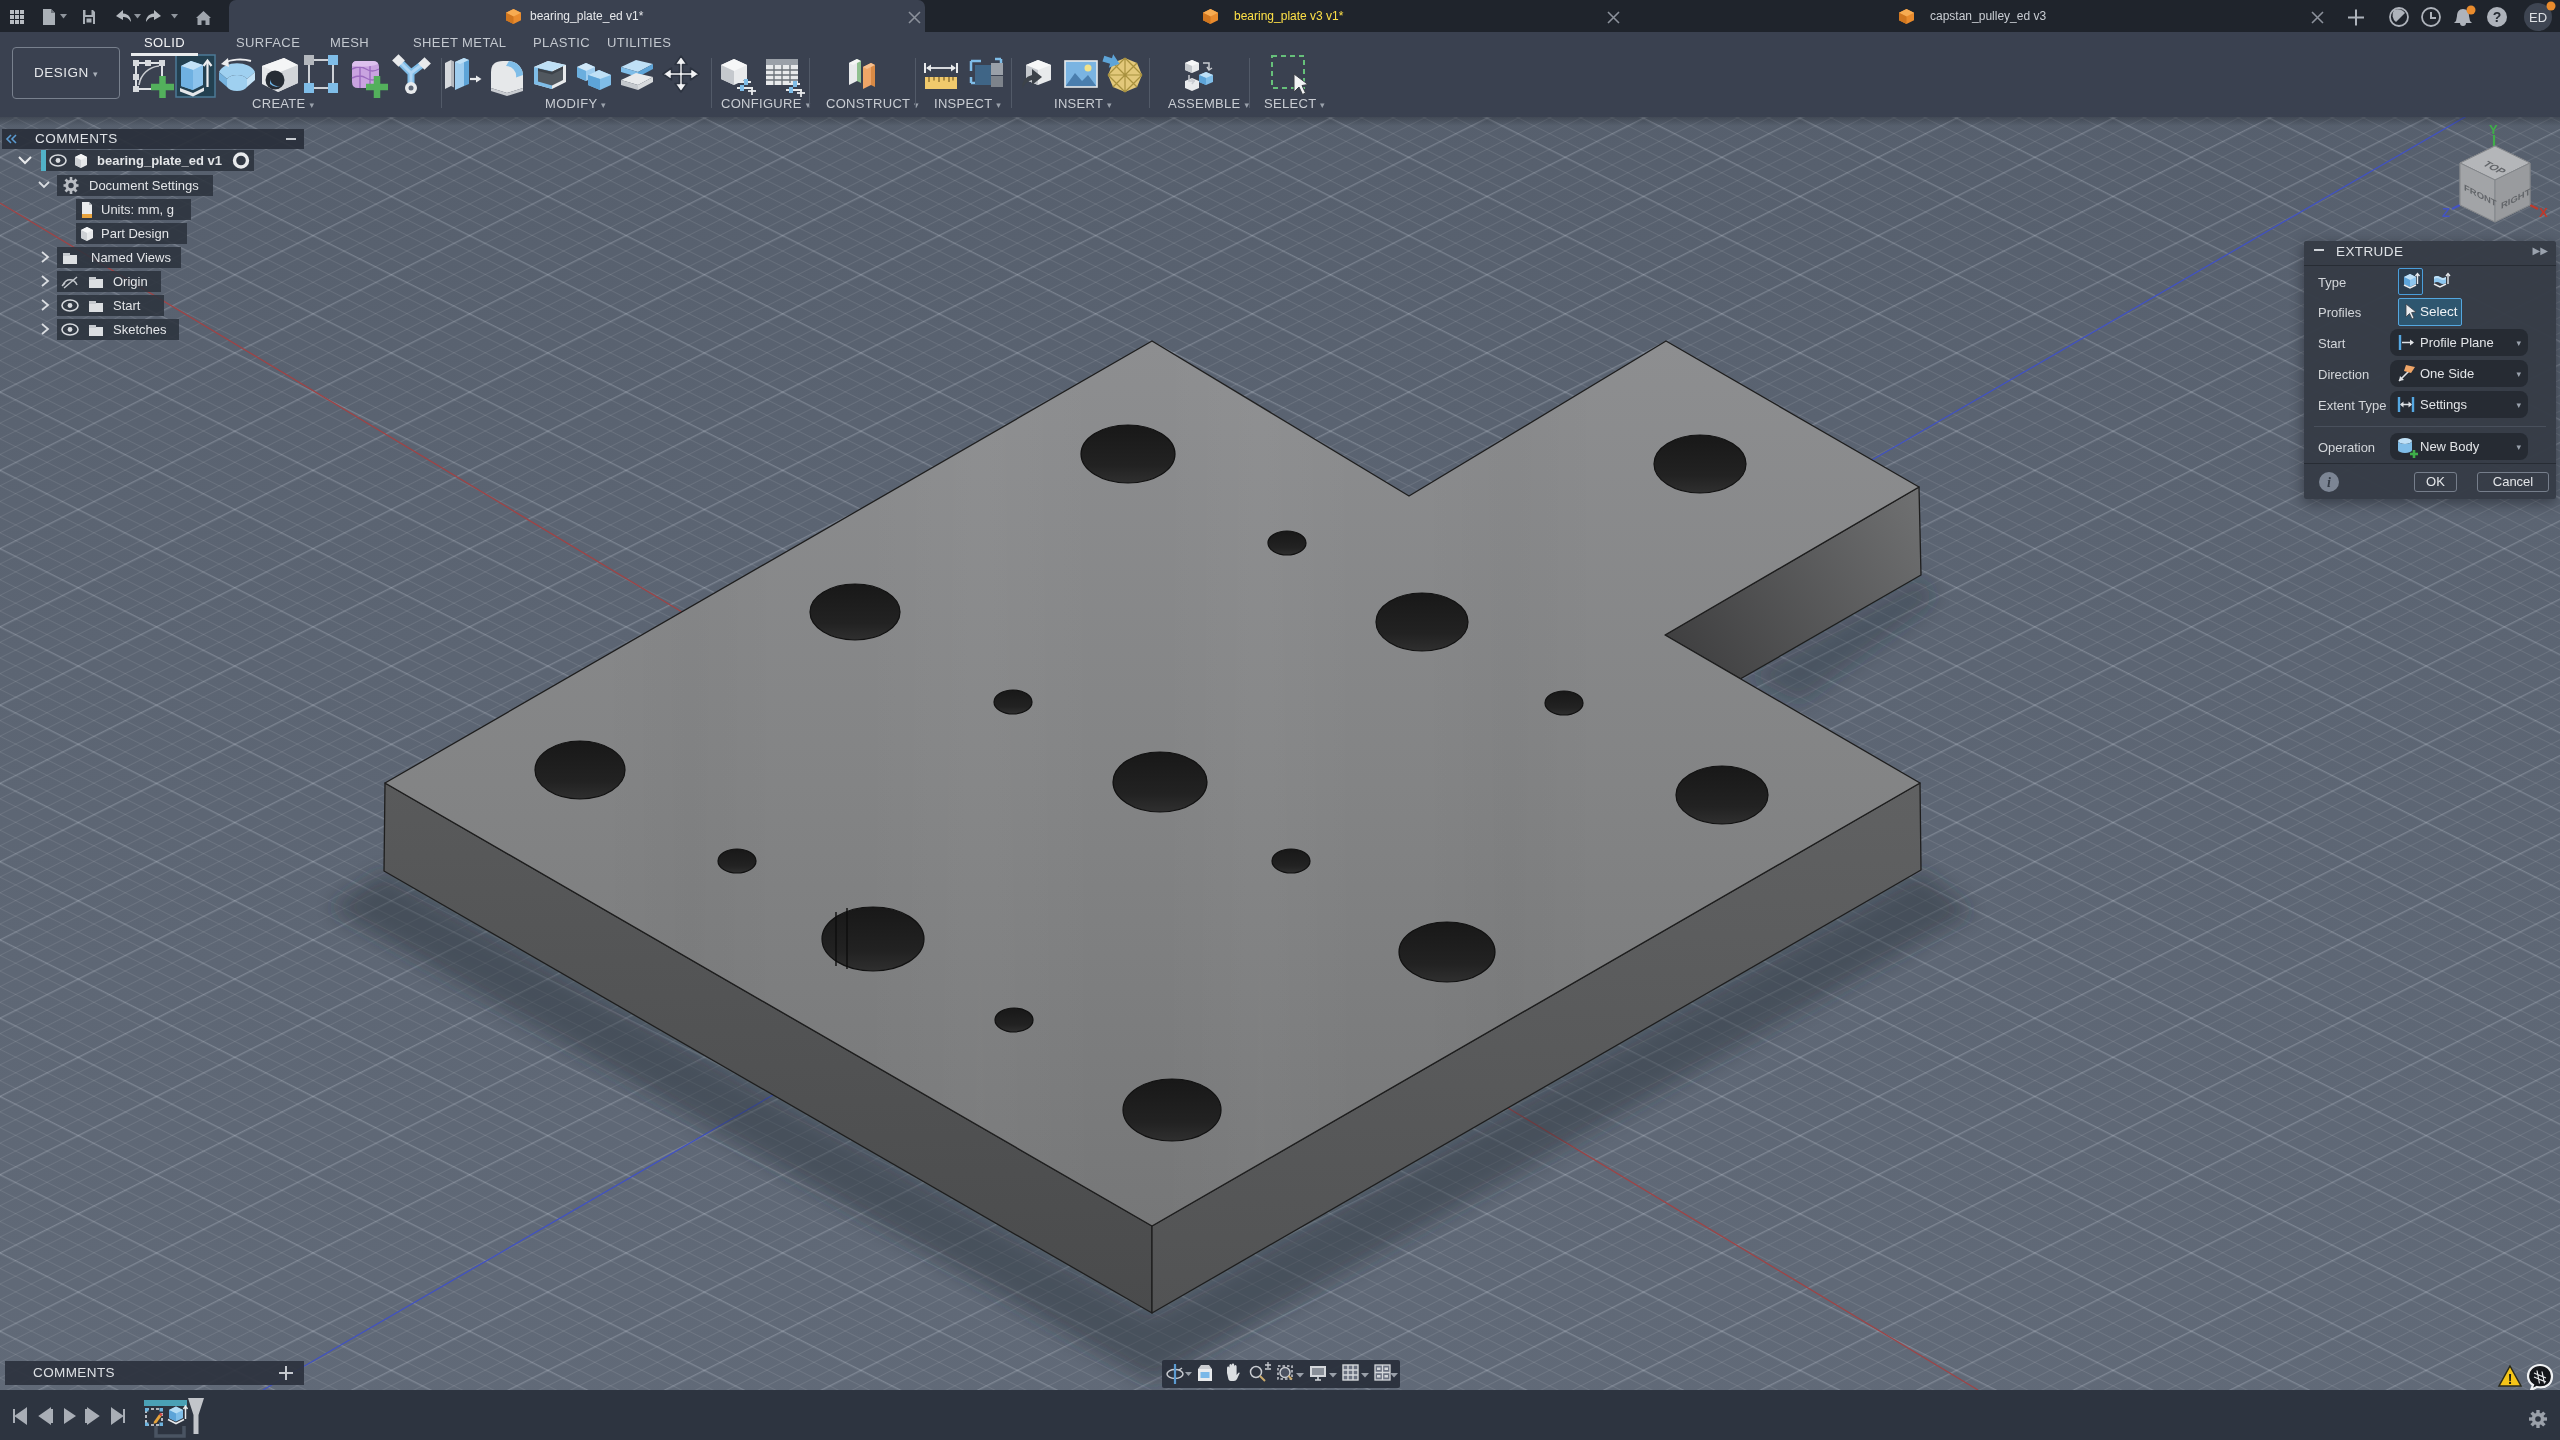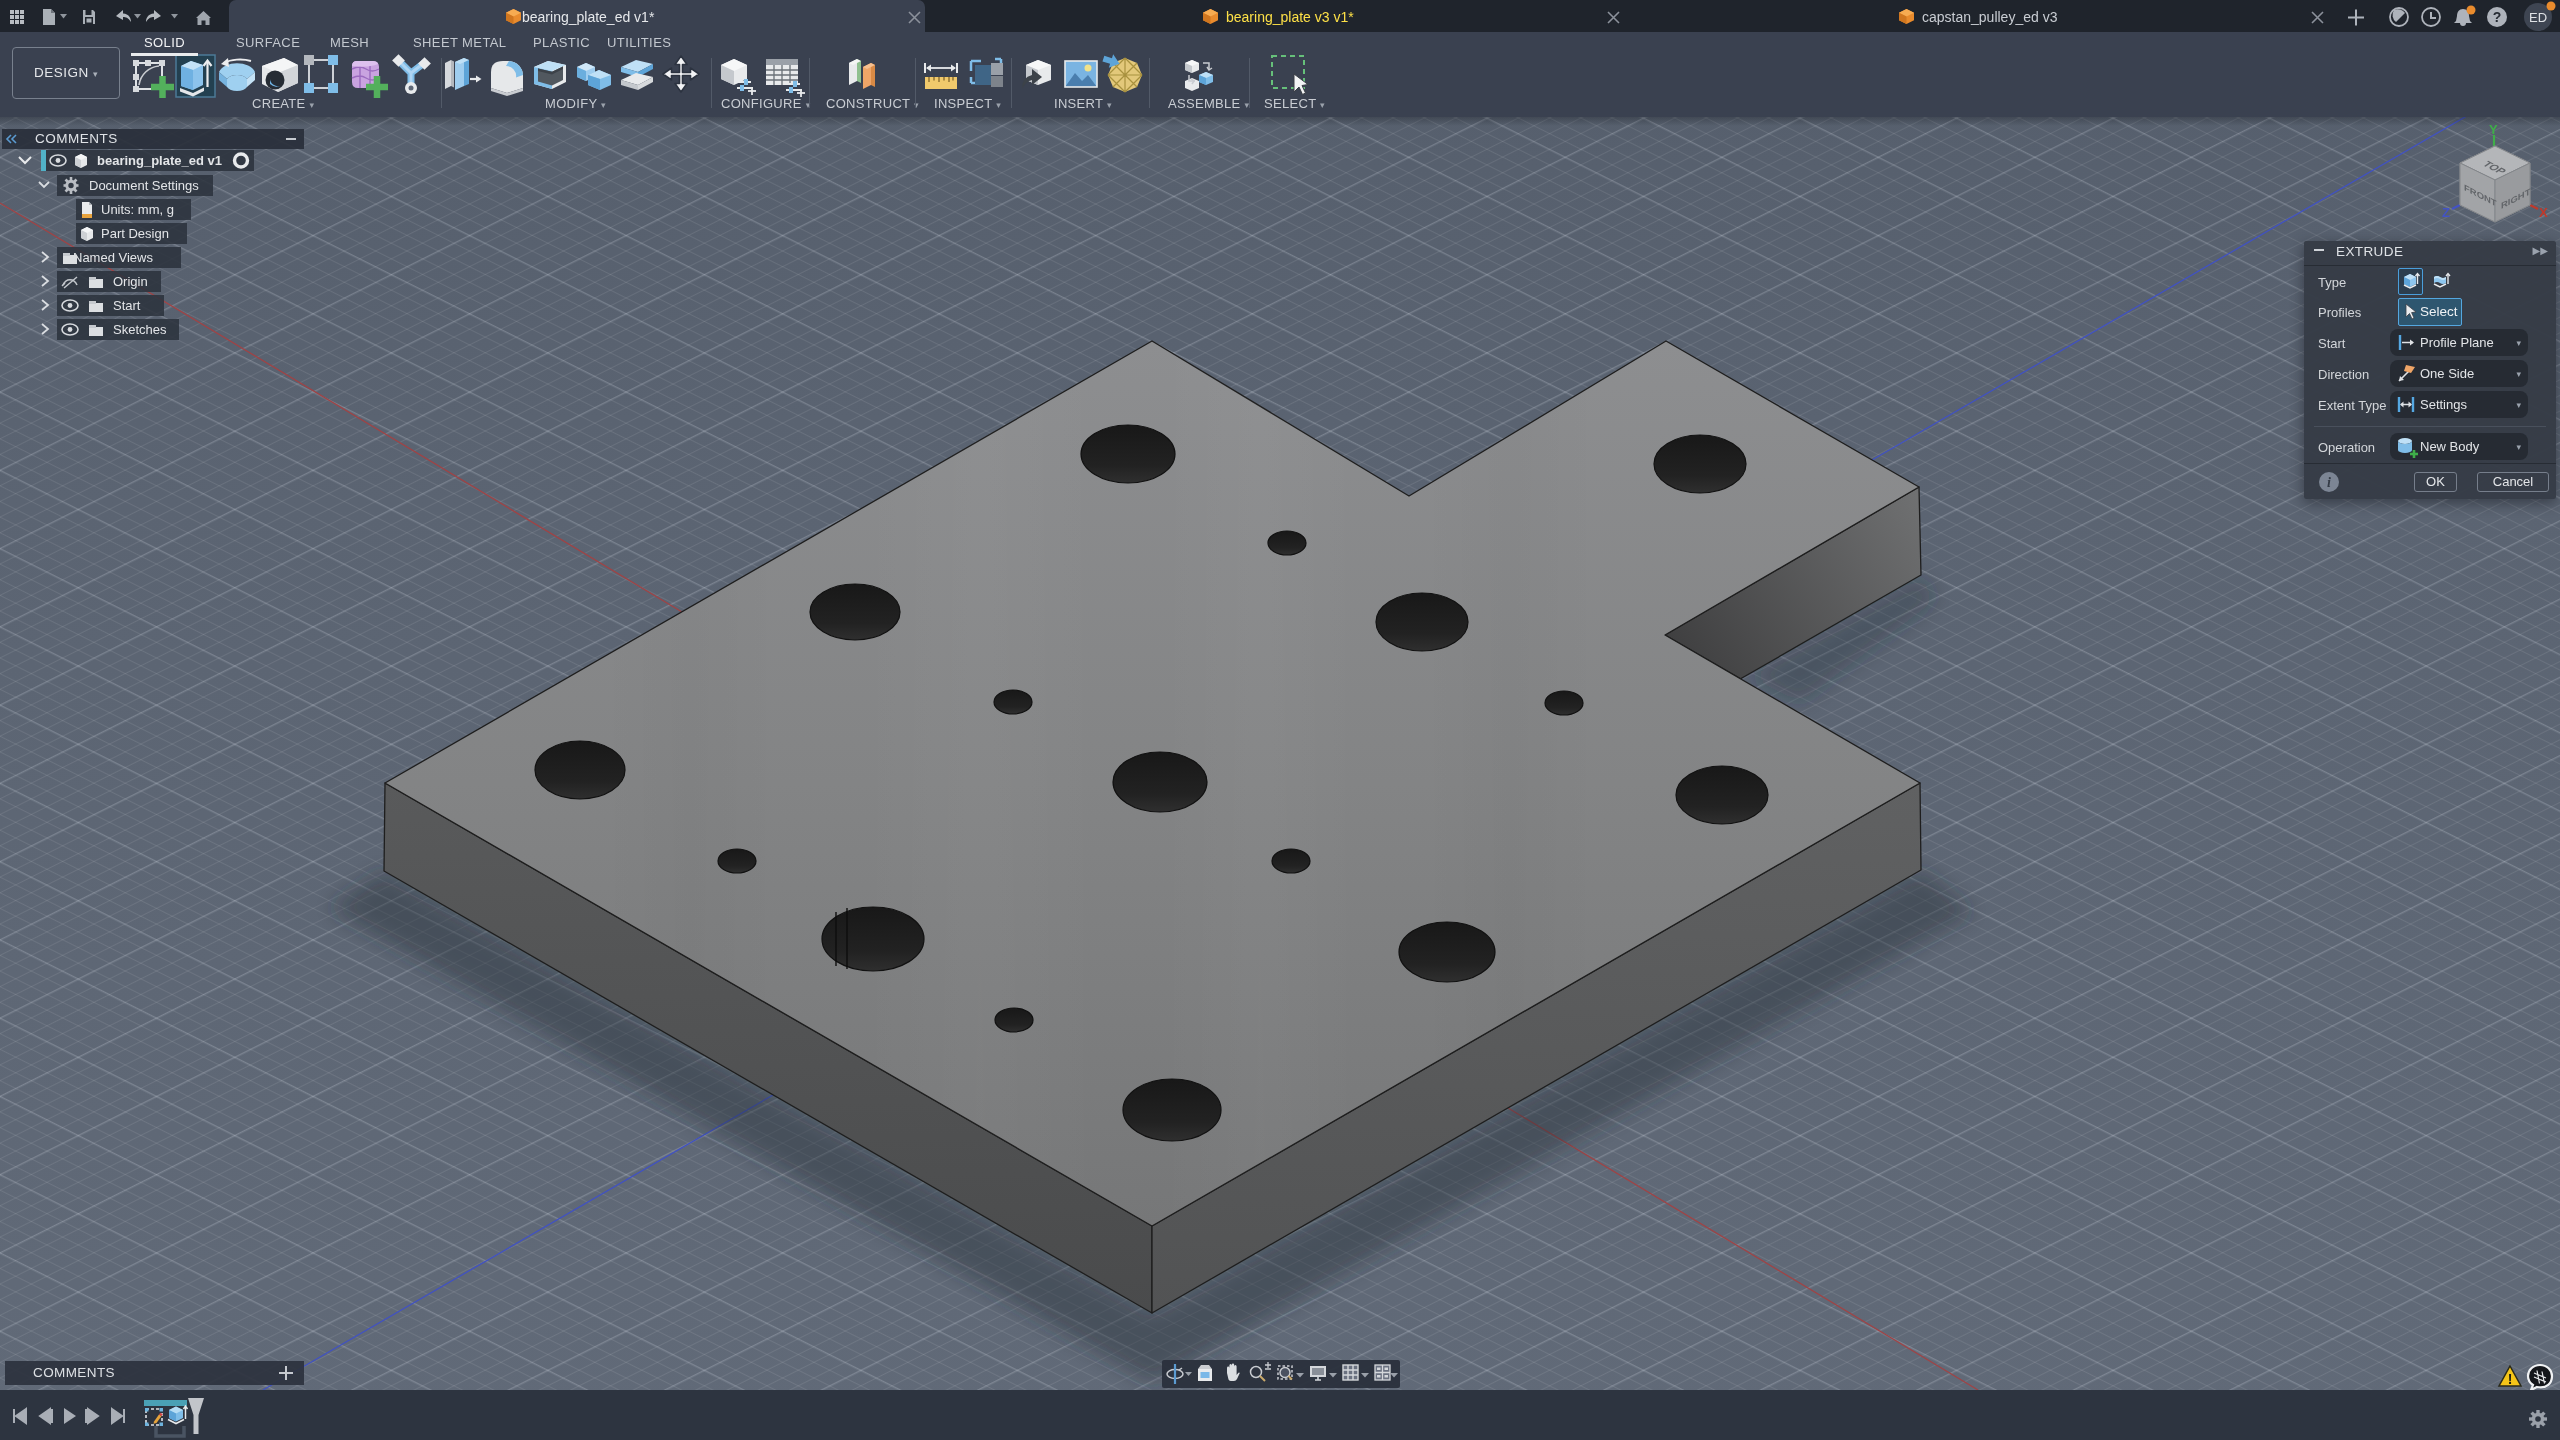--- a/index.html
+++ b/index.html
@@ -5,21 +5,21 @@
   * { margin:0; padding:0; box-sizing:border-box; }
   html,body { width:2560px; height:1440px; overflow:hidden; background:#5d6675;
     font-family:"Liberation Sans", sans-serif; }
   #stage { position:absolute; inset:0; width:2560px; height:1440px; }
   .abs { position:absolute; }
 
   
   #topbar { position:absolute; left:0; top:0; width:2560px; height:32px; background:#1f242c; z-index:30; }
   #tab1 { position:absolute; left:229px; top:0; width:696px; height:32px; background:#3a4150;
           border-radius:7px 7px 0 0; z-index:31; }
-  .tabtxt { position:absolute; top:9px; font-size:14px; color:#e6e8eb; z-index:33; }
+  .tabtxt { position:absolute; top:9px; font-size:12px; color:#e6e8eb; z-index:33;padding-left:8px; }
 
   
   #ribbon { position:absolute; left:0; top:32px; width:2560px; height:85px; background:#3a4150; z-index:29; }
   .rtab { position:absolute; top:3px; font-size:13px; color:#c3c8cf; letter-spacing:0.4px; }
   .rtab.active { color:#f2f3f5; }
   .glabel { position:absolute; top:64px; font-size:13px; color:#c9cdd3; letter-spacing:0.3px;}
   .gcaret { color:#9aa1ab; font-size:9px; }
   #designbtn { position:absolute; left:12px; top:15px; width:108px; height:52px;
     border:1px solid #78808d; border-radius:4px; color:#e4e6e9; font-size:13.5px;
     letter-spacing:0.5px; text-align:center; line-height:50px; }
@@ -593,21 +593,21 @@
       <path d="M2,5 L8,8 L14,5 L8,2 Z" fill="#f4f5f6"></path>
       <path d="M8,8 L8,16 L2,13 L2,5 Z" fill="#cdd0d4"></path>
   </svg>
   <span style="margin-left:25px">Part Design</span>
 </div>
 <div class="brow" style="left:57px;top:247px;width:124px;">
   <svg width="20" height="21" style="position:absolute;left:4px;top:2">
     <path d="M2,4 L7,4 L9,6 L16,6 L16,15 L2,15 Z" fill="#dcdfe2"></path>
       <rect x="2" y="4" width="7" height="3" fill="#c6cacf"></rect>
   </svg>
-  <span style="margin-left:16px">Named Views</span>
+  <span style="margin-left:34px">Named Views</span>
 </div>
 <div class="brow" style="left:57px;top:271px;width:104px;">
   <svg width="44" height="21" style="position:absolute;left:4px;top:0">
     <g stroke="#c3c7cc" stroke-width="1.5" fill="none">
       <path d="M2,14 C5,7 13,7 16,14"></path>
       <path d="M4,12 L1,15 M16,6 L3,17"></path>
     </g>
     <g transform="translate(26,2)">
         <path d="M2,4 L7,4 L9,6 L16,6 L16,15 L2,15 Z" fill="#dcdfe2"></path>
         <rect x="2" y="4" width="7" height="3" fill="#c6cacf"></rect>

